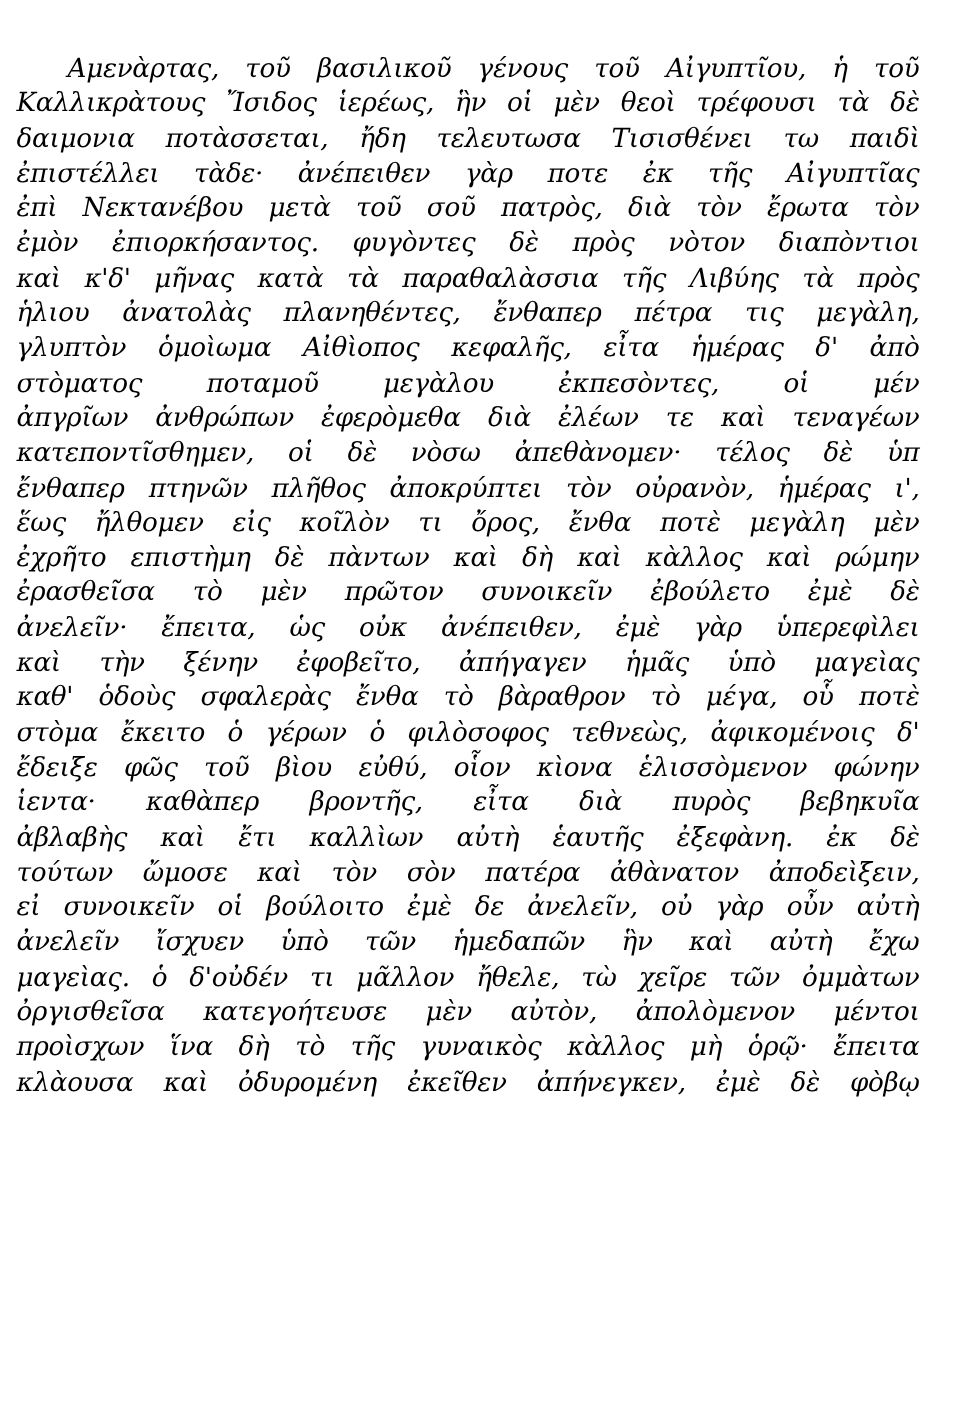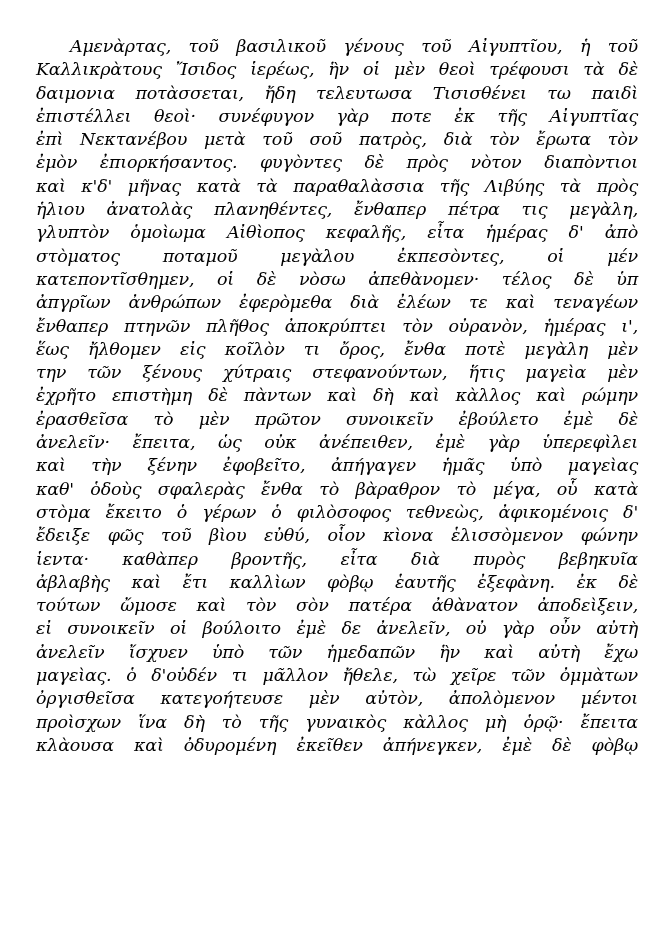--- a/index.html
+++ b/index.html
@@ -1,19 +1,19 @@
 <!DOCTYPE html>
 <html><head>
 <meta charset="utf-8">
 <style>
   html, body { margin: 0; padding: 0; background: #ffffff; }
   body { width: 650px; height: 945px; overflow: hidden; position: relative; }
   .page {
     position: absolute;
-    left: 36px;
+    left: 11px;
     top: 35px;
     width: 602px;
   }
   .line {
     font-family: "DejaVu Serif", "Liberation Serif", serif;
     font-style: italic;
     font-size: 17.5px;
     line-height: 23.3px;
     height: 23.3px;
     color: #000000;
@@ -25,41 +25,40 @@
   .line.first { padding-left: 34px; text-align-last: justify; }
   .line.last { text-align-last: justify; }
 </style>
 </head>
 <body>
 
 <div class="page">
   <div class="line first">Αμενὰρτας, τοῦ βασιλικοῦ γένους τοῦ Αἰγυπτῖου, ἡ τοῦ</div>
   <div class="line">Καλλικρὰτους Ἴσιδος ἱερέως, ἣν οἱ μὲν θεοὶ τρέφουσι τὰ δὲ</div>
   <div class="line">δαιμονια ποτὰσσεται, ἤδη τελευτωσα Τισισθένει τω παιδὶ</div>
-  <div class="line">ἐπιστέλλει θεοὶ·  συνέφυγον γὰρ ποτε ἐκ τῆς Αἰγυπτῖας</div>
+  <div class="line">ἐπιστέλλει τὰδε·  ἀνέπειθεν γὰρ ποτε ἐκ τῆς Αἰγυπτῖας</div>
   <div class="line">ἐπὶ Νεκτανέβου μετὰ τοῦ σοῦ πατρὸς, διὰ τὸν ἔρωτα τὸν</div>
   <div class="line">ἐμὸν ἐπιορκήσαντος. φυγὸντες δὲ πρὸς νὸτον διαπὸντιοι</div>
   <div class="line">καὶ κ'δ' μῆνας κατὰ τὰ παραθαλὰσσια τῆς Λιβύης τὰ πρὸς</div>
   <div class="line">ἡλιου ἀνατολὰς πλανηθέντες, ἔνθαπερ πέτρα τις μεγὰλη,</div>
   <div class="line">γλυπτὸν ὁμοὶωμα Αἰθὶοπος κεφαλῆς, εἶτα ἡμέρας δ' ἀπὸ</div>
   <div class="line">στὸματος ποταμοῦ μεγὰλου ἐκπεσὸντες, οἱ μέν</div>
+  <div class="line">ἀπγρῖων ἀνθρώπων ἐφερὸμεθα διὰ ἐλέων τε καὶ τεναγέων</div>
   <div class="line">κατεποντῖσθημεν, οἱ δὲ νὸσω ἀπεθὰνομεν·  τέλος δὲ ὑπ</div>
-  <div class="line">ἀπγρῖων ἀνθρώπων ἐφερὸμεθα διὰ ἐλέων τε καὶ τεναγέων</div>
   <div class="line">ἔνθαπερ πτηνῶν πλῆθος ἀποκρύπτει τὸν οὐρανὸν, ἡμέρας ι',</div>
   <div class="line">ἕως ἤλθομεν εἰς κοῖλὸν τι ὄρος, ἔνθα ποτὲ μεγὰλη μὲν</div>
-  <div class="line">την τῶν ξένους χύτραις στεφανούντων, ἥτις μαγεὶα μὲν</div>
   <div class="line">ἐχρῆτο επιστὴμη δὲ πὰντων καὶ δὴ καὶ κὰλλος καὶ ρώμην</div>
   <div class="line">ἐρασθεῖσα τὸ μὲν πρῶτον συνοικεῖν ἐβούλετο ἐμὲ δὲ</div>
   <div class="line">ἀνελεῖν·  ἔπειτα, ὡς οὐκ ἀνέπειθεν, ἐμὲ γὰρ ὑπερεφὶλει</div>
   <div class="line">καὶ τὴν ξένην ἐφοβεῖτο, ἀπήγαγεν ἡμᾶς ὑπὸ μαγεὶας</div>
-  <div class="line">καθ'  ὁδοὺς σφαλερὰς ἔνθα τὸ βὰραθρον τὸ μέγα, οὗ κατὰ</div>
+  <div class="line">καθ'  ὁδοὺς σφαλερὰς ἔνθα τὸ βὰραθρον τὸ μέγα, οὗ ποτὲ</div>
   <div class="line">στὸμα ἔκειτο ὁ γέρων ὁ φιλὸσοφος τεθνεὼς, ἀφικομένοις δ'</div>
   <div class="line">ἔδειξε φῶς τοῦ βὶου εὐθύ, οἷον κὶονα ἑλισσὸμενον φώνην</div>
   <div class="line">ἱεντα·  καθὰπερ βροντῆς, εἶτα διὰ πυρὸς βεβηκυῖα</div>
-  <div class="line">ἀβλαβὴς καὶ ἔτι καλλὶων φὸβῳ ἑαυτῆς ἐξεφὰνη.  ἐκ δὲ</div>
+  <div class="line">ἀβλαβὴς καὶ ἔτι καλλὶων αὐτὴ ἑαυτῆς ἐξεφὰνη.  ἐκ δὲ</div>
   <div class="line">τούτων ὤμοσε καὶ τὸν σὸν πατέρα ἀθὰνατον ἀποδεὶξειν,</div>
   <div class="line">εἰ συνοικεῖν οἱ βούλοιτο ἐμὲ δε ἀνελεῖν, οὐ γὰρ οὖν αὐτὴ</div>
   <div class="line">ἀνελεῖν ἴσχυεν ὑπὸ τῶν ἡμεδαπῶν ἣν καὶ αὐτὴ ἔχω</div>
   <div class="line">μαγεὶας.  ὁ δ'οὐδέν τι μᾶλλον ἤθελε, τὼ χεῖρε τῶν ὀμμὰτων</div>
   <div class="line">ὀργισθεῖσα κατεγοήτευσε μὲν αὐτὸν, ἀπολὸμενον μέντοι</div>
   <div class="line">προὶσχων ἵνα δὴ τὸ τῆς γυναικὸς κὰλλος μὴ ὁρῷ·  ἔπειτα</div>
   <div class="line last">κλὰουσα καὶ ὀδυρομένη ἐκεῖθεν ἀπήνεγκεν, ἐμὲ δὲ φὸβῳ</div>
 </div>
 
 </body></html>

